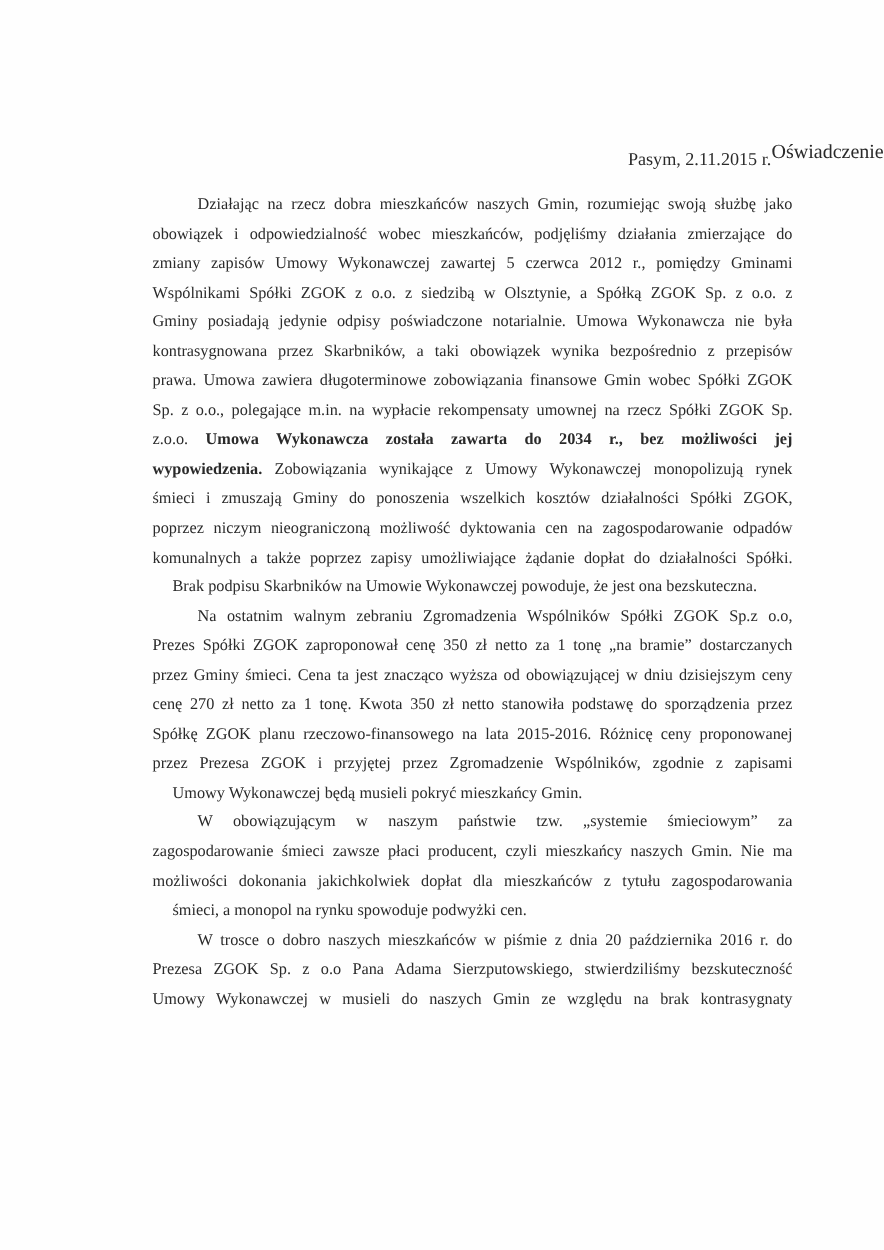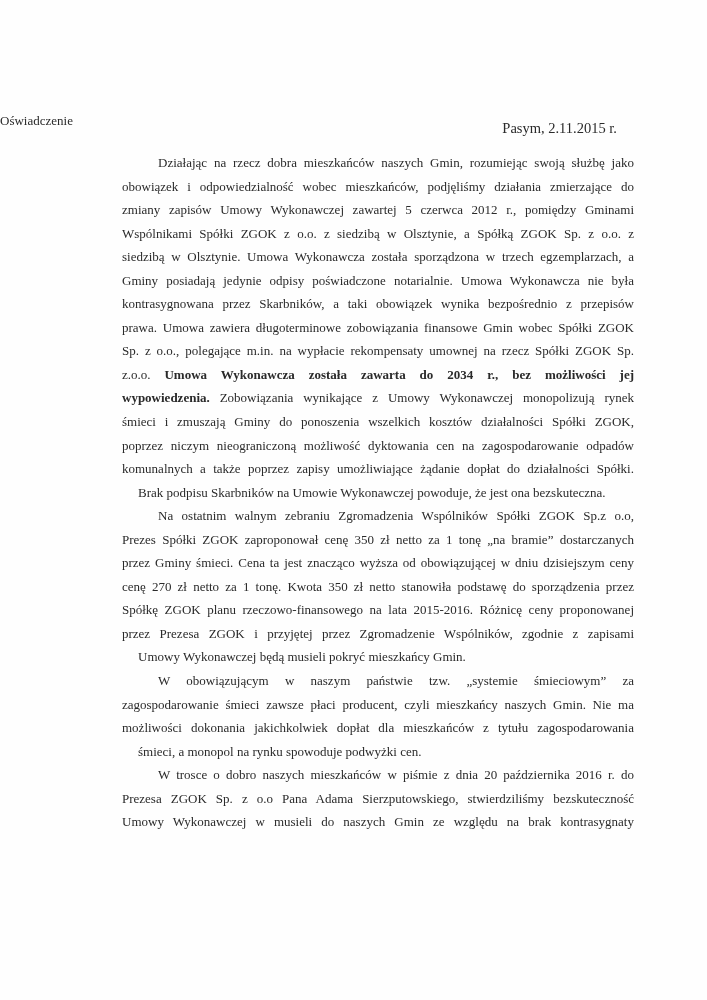--- a/index.html
+++ b/index.html
@@ -1,41 +1,40 @@
 <!DOCTYPE html>
 <html><head>
 <meta charset="utf-8">
 <style>
   html, body { margin: 0; padding: 0; background: #ffffff; }
   body { width: 707px; height: 1000px; position: relative; overflow: hidden;
          font-family: "Liberation Serif", "DejaVu Serif", serif; color: #2a2a2a; }
   .page { position: absolute; left: 0; top: 0; width: 707px; height: 1000px; background: #fefefe; }
   .date { position: absolute; right: 90px; top: 88px; font-size: 14.5px; margin-top: 32px; }
-  .title { position: absolute; left: 0; width: 707px; top: 113px; text-align: left; font-size: 13px; }
+  .title { position: absolute; left: 0; width: 707px; top: 113px; text-align: right; font-size: 16px; }
   .body { position: absolute; left: 122px; width: 512px; top: 151px; font-size: 13px; }
   .line { height: 23.55px; line-height: 23.55px; white-space: nowrap; text-align: justify; text-align-last: justify; }
   .line.last { text-align-last: left; margin-left: 16px; }
   .line.indent { padding-left: 36px; }
   b { font-weight: bold; }
 </style>
 </head>
 <body>
 
 <div class="page">
   <div class="date">Pasym, 2.11.2015 r.</div>
   <div class="title">Oświadczenie</div>
 
   <div class="body">
 
     <div>
       <div class="line indent">Działając na rzecz dobra mieszkańców naszych Gmin, rozumiejąc swoją służbę jako</div>
       <div class="line">obowiązek i odpowiedzialność wobec mieszkańców, podjęliśmy działania zmierzające do</div>
       <div class="line">zmiany zapisów Umowy Wykonawczej zawartej 5 czerwca 2012 r., pomiędzy Gminami</div>
       <div class="line">Wspólnikami Spółki ZGOK z o.o. z siedzibą w Olsztynie, a Spółką ZGOK Sp. z o.o. z</div>
-      <div class="line">siedzibą w Olsztynie. Umowa Wykonawcza została sporządzona w trzech egzemplarzach, a</div>
       <div class="line">Gminy posiadają jedynie odpisy poświadczone notarialnie. Umowa Wykonawcza nie była</div>
       <div class="line">kontrasygnowana przez Skarbników, a taki obowiązek wynika bezpośrednio z przepisów</div>
       <div class="line">prawa. Umowa zawiera długoterminowe zobowiązania finansowe Gmin wobec Spółki ZGOK</div>
       <div class="line">Sp. z o.o., polegające m.in. na wypłacie rekompensaty umownej na rzecz Spółki ZGOK Sp.</div>
       <div class="line">
         <span>z.o.o.</span>
         <b>Umowa Wykonawcza została zawarta do 2034 r., bez możliwości jej</b>
       </div>
       <div class="line">
         <b>wypowiedzenia.</b>

